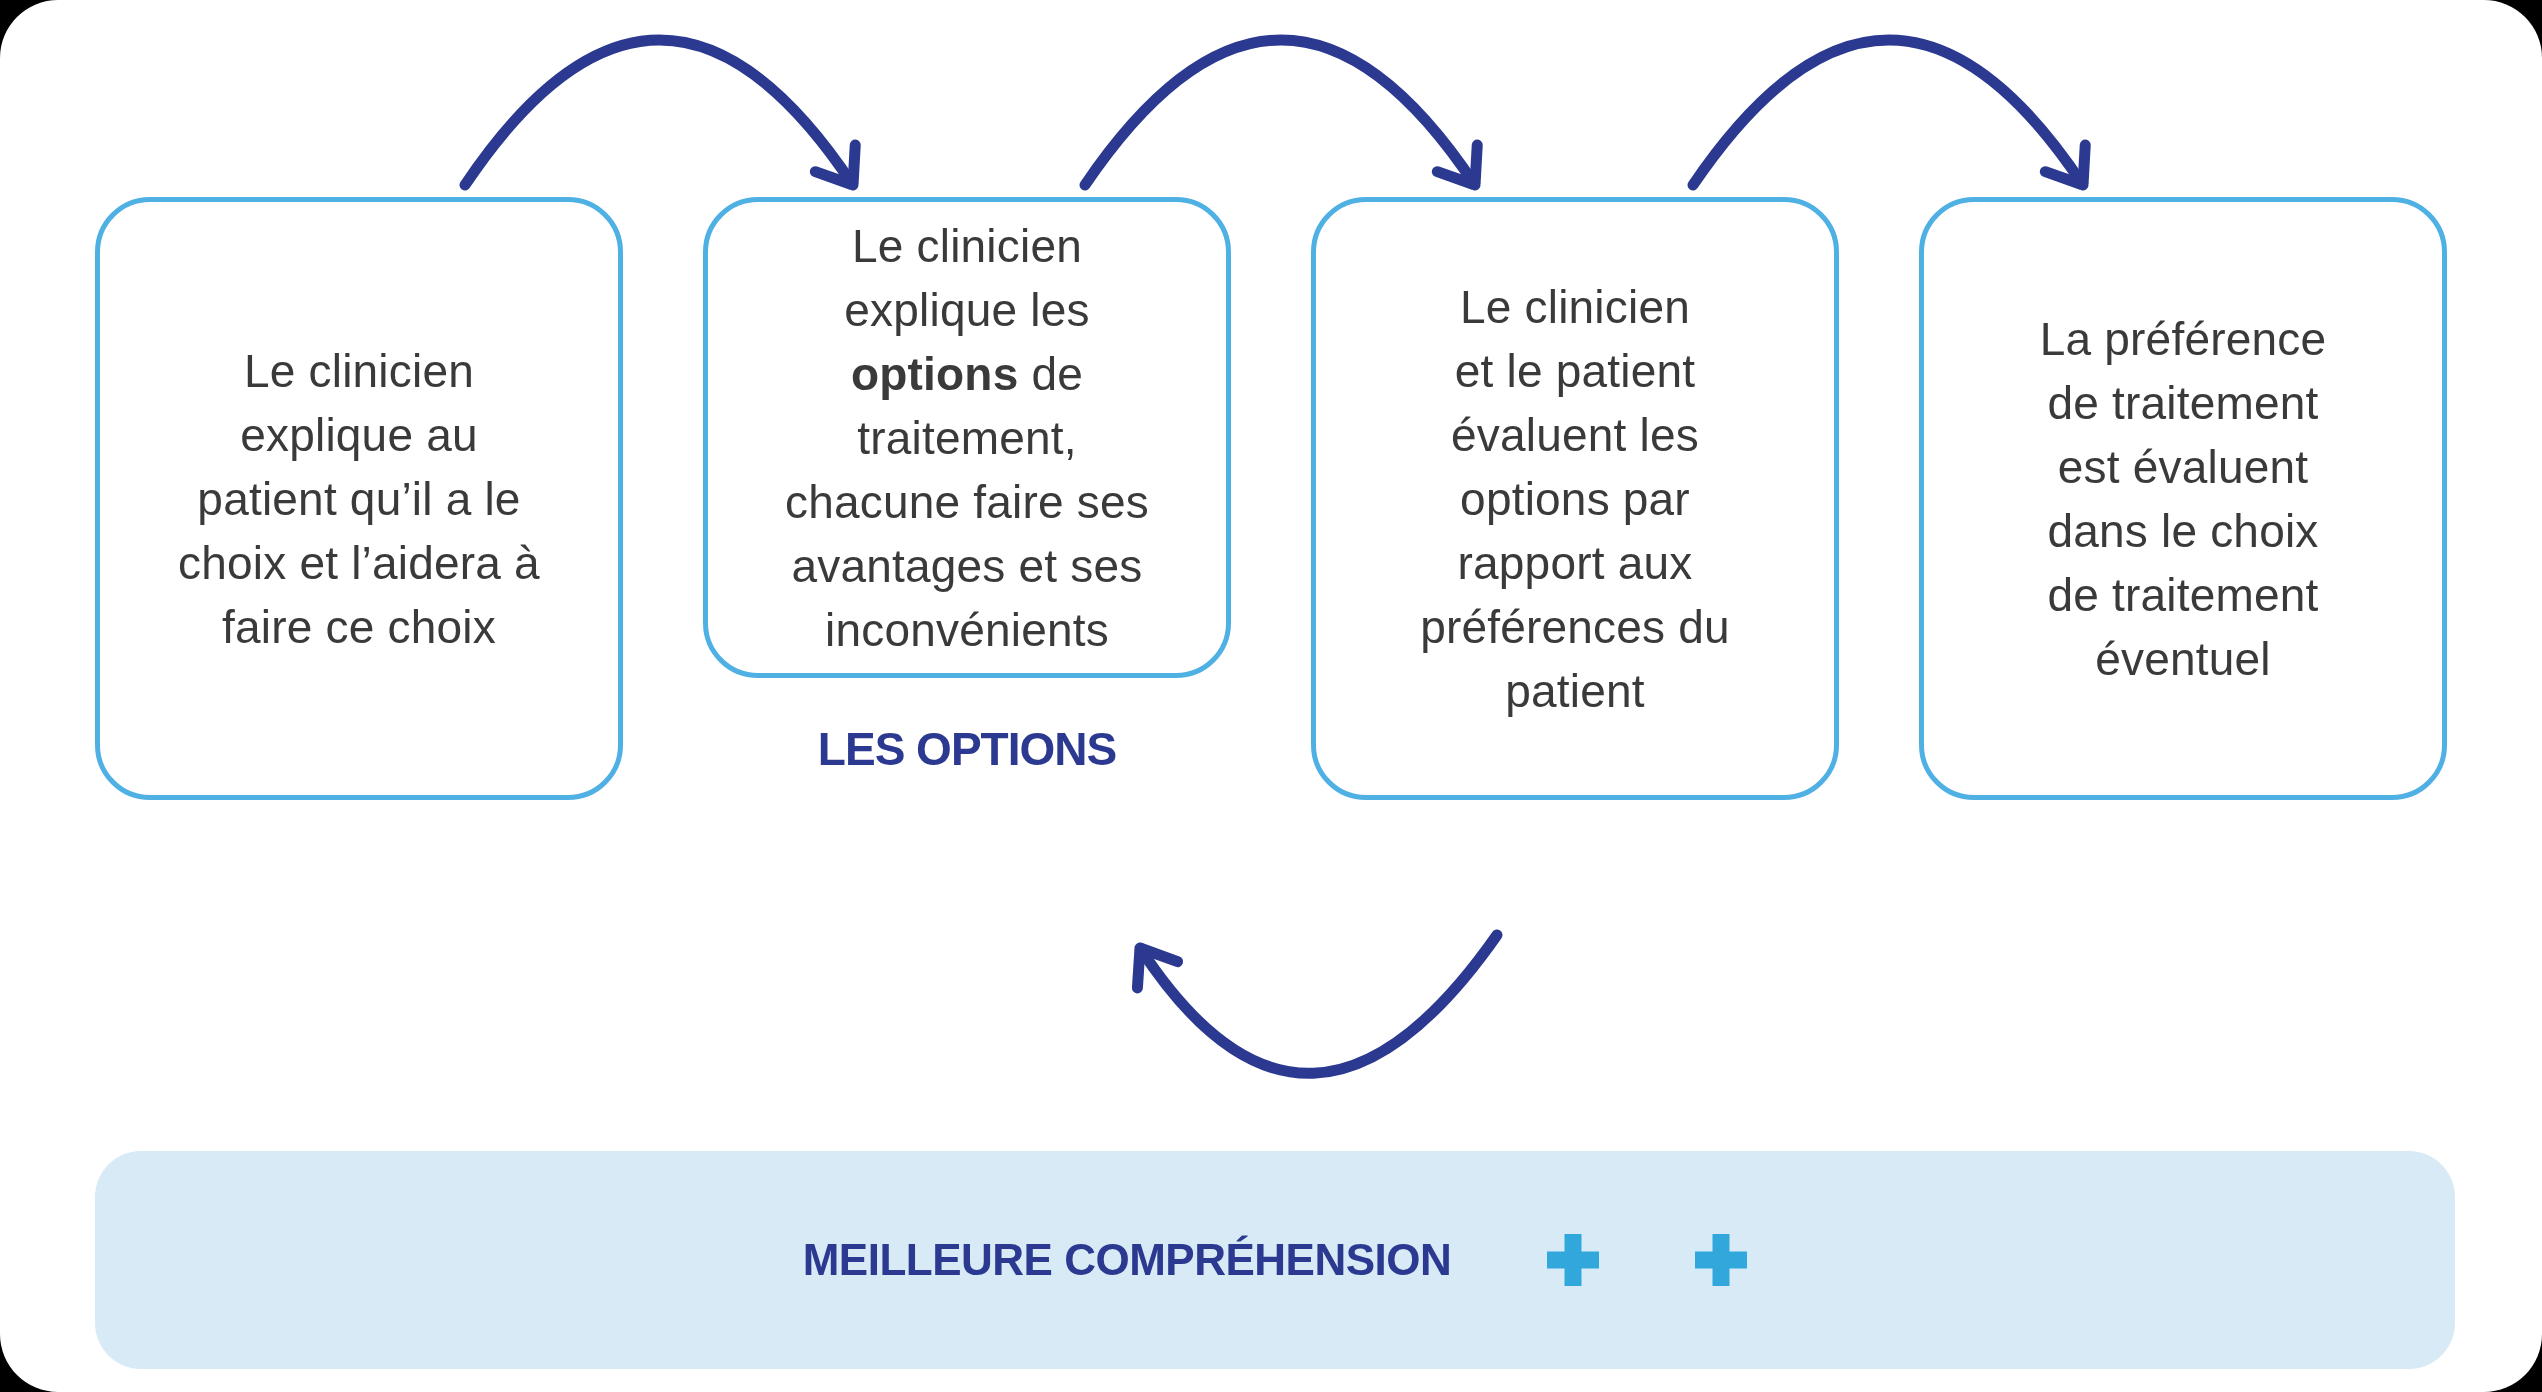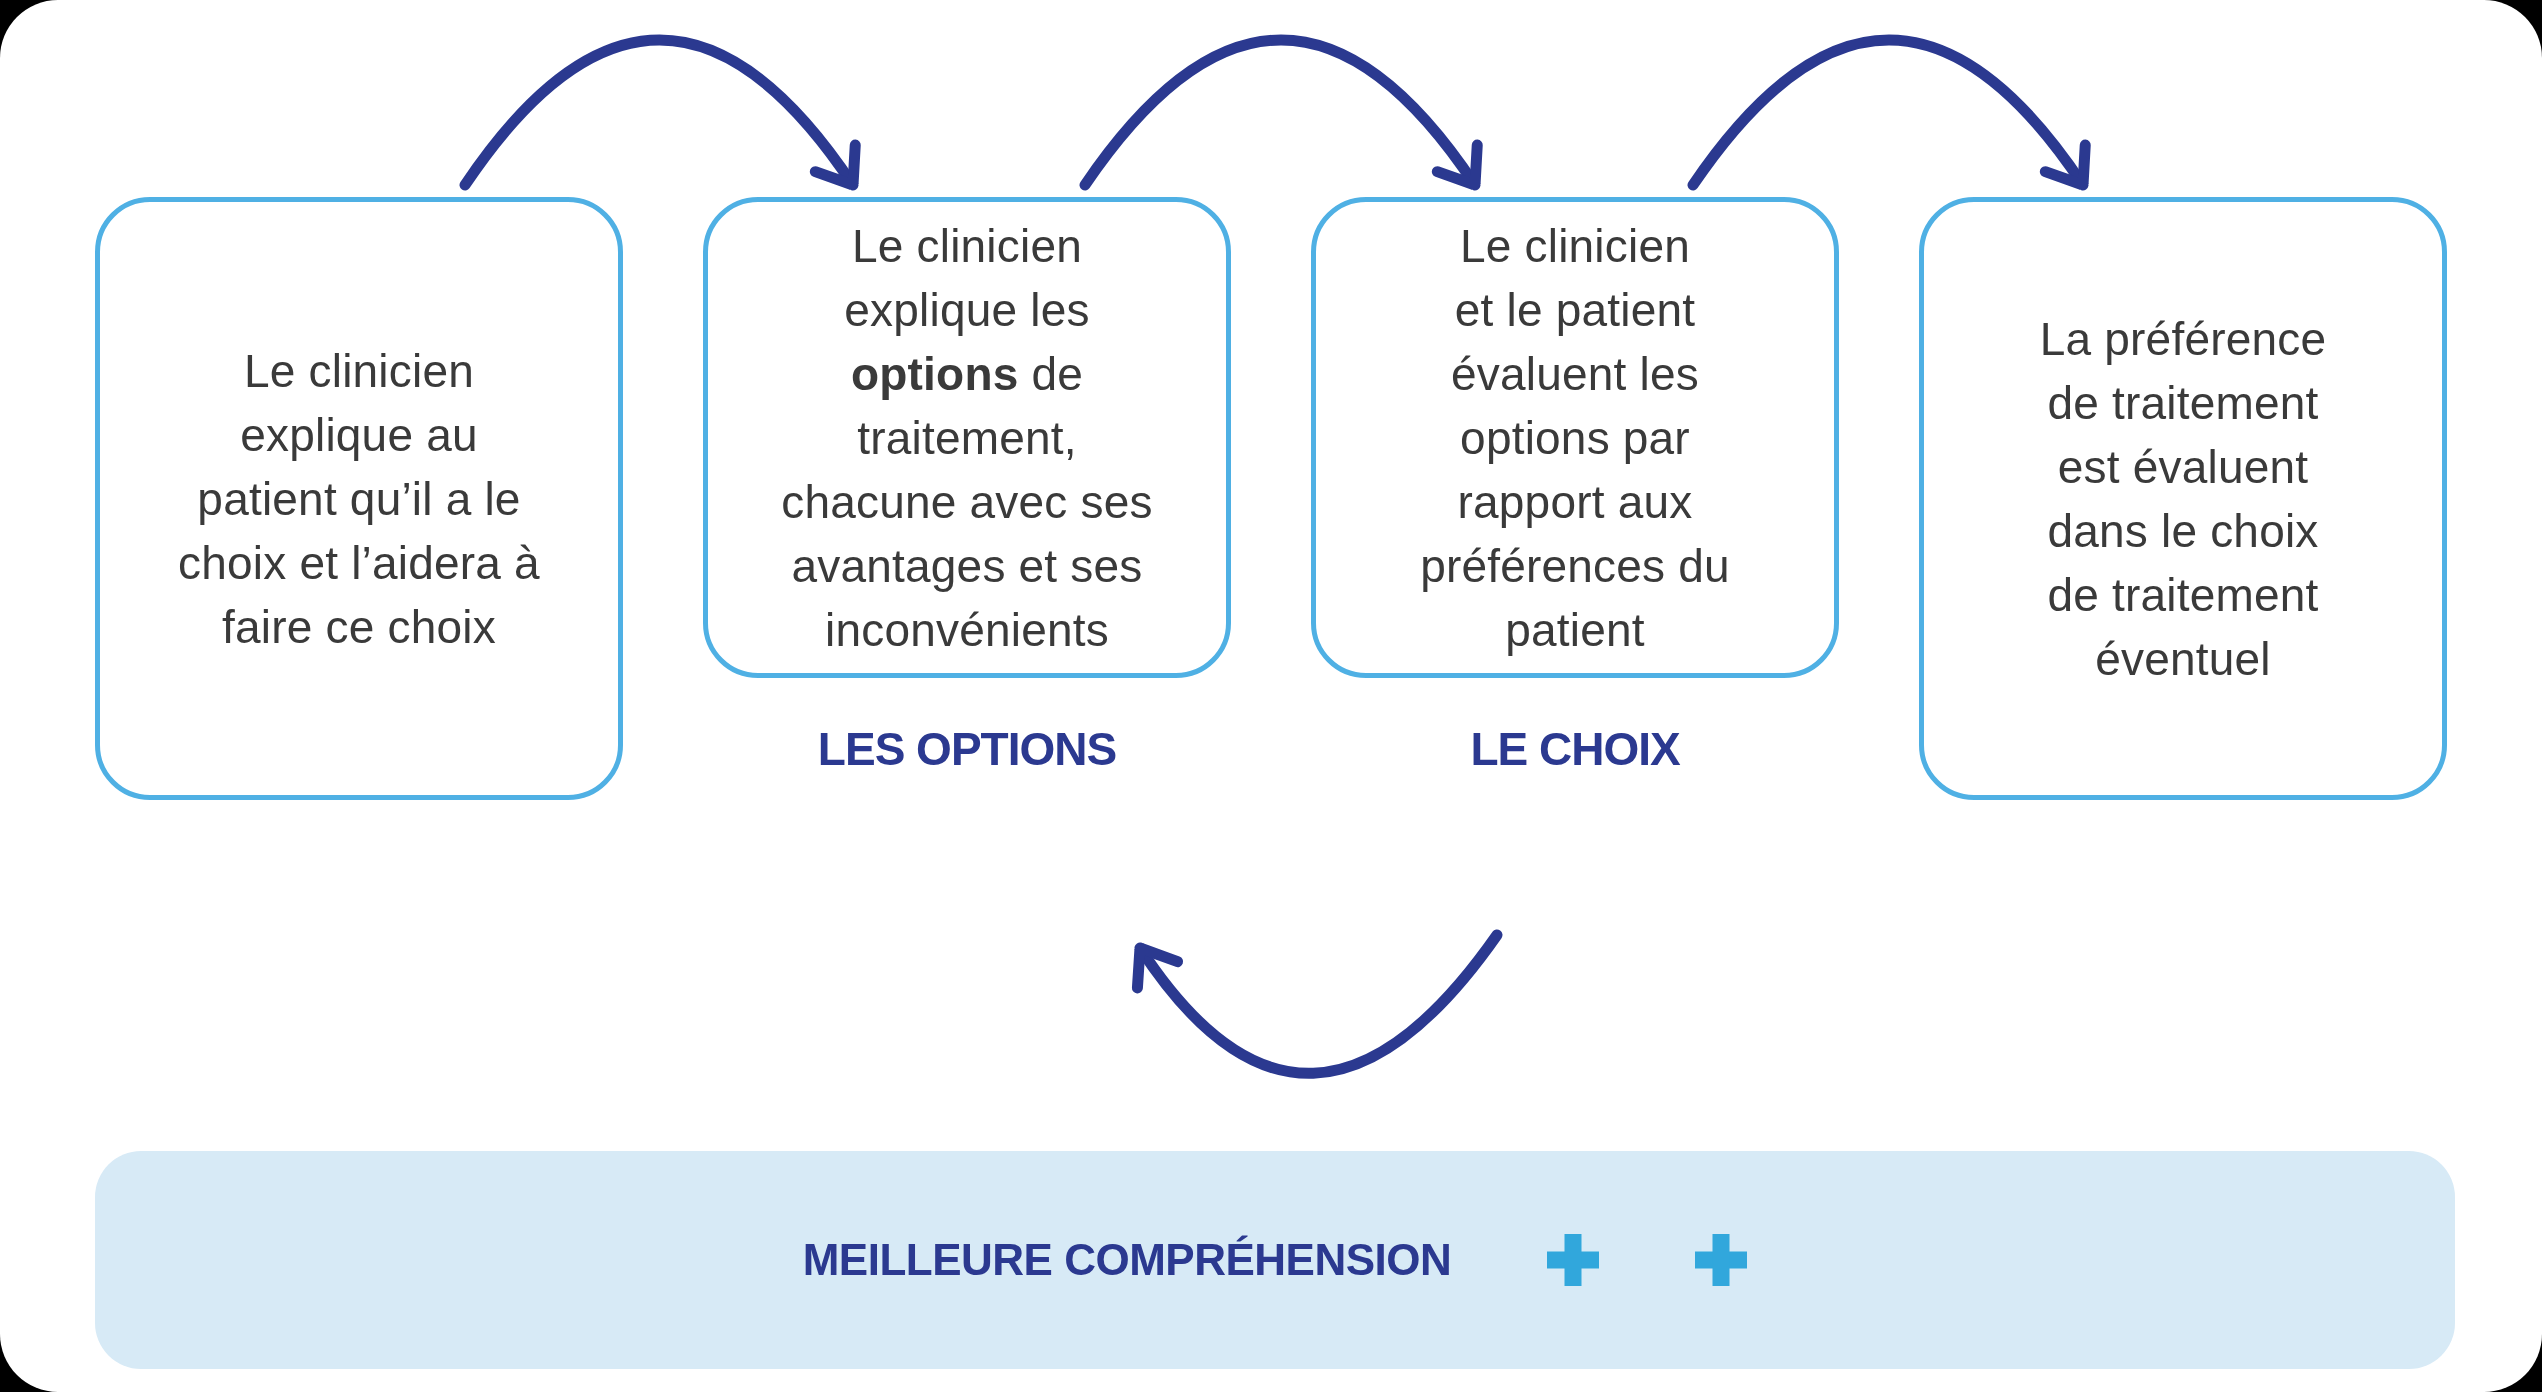--- a/index.html
+++ b/index.html
@@ -90,38 +90,37 @@
 faire ce choix</p>
       </div>
     </div>
 
     <div class="col">
       <div class="box">
         <p class="box-text"><span>Le clinicien
 explique les
 </span><span class="b">options</span><span> de
 traitement,
-chacune avec ses
+chacune faire ses
 avantages et ses
 inconvénients</span></p>
       </div>
       <div class="step-label">LES OPTIONS</div>
     </div>
 
     <div class="col">
       <div class="box">
         <p class="box-text">Le clinicien
 et le patient
 évaluent les
 options par
 rapport aux
 préférences du
 patient</p>
       </div>
-      <div class="step-label">LE CHOIX</div>
     </div>
 
     <div class="col">
       <div class="box">
         <p class="box-text">La préférence
 de traitement
 est évaluent
 dans le choix
 de traitement
 éventuel</p>

